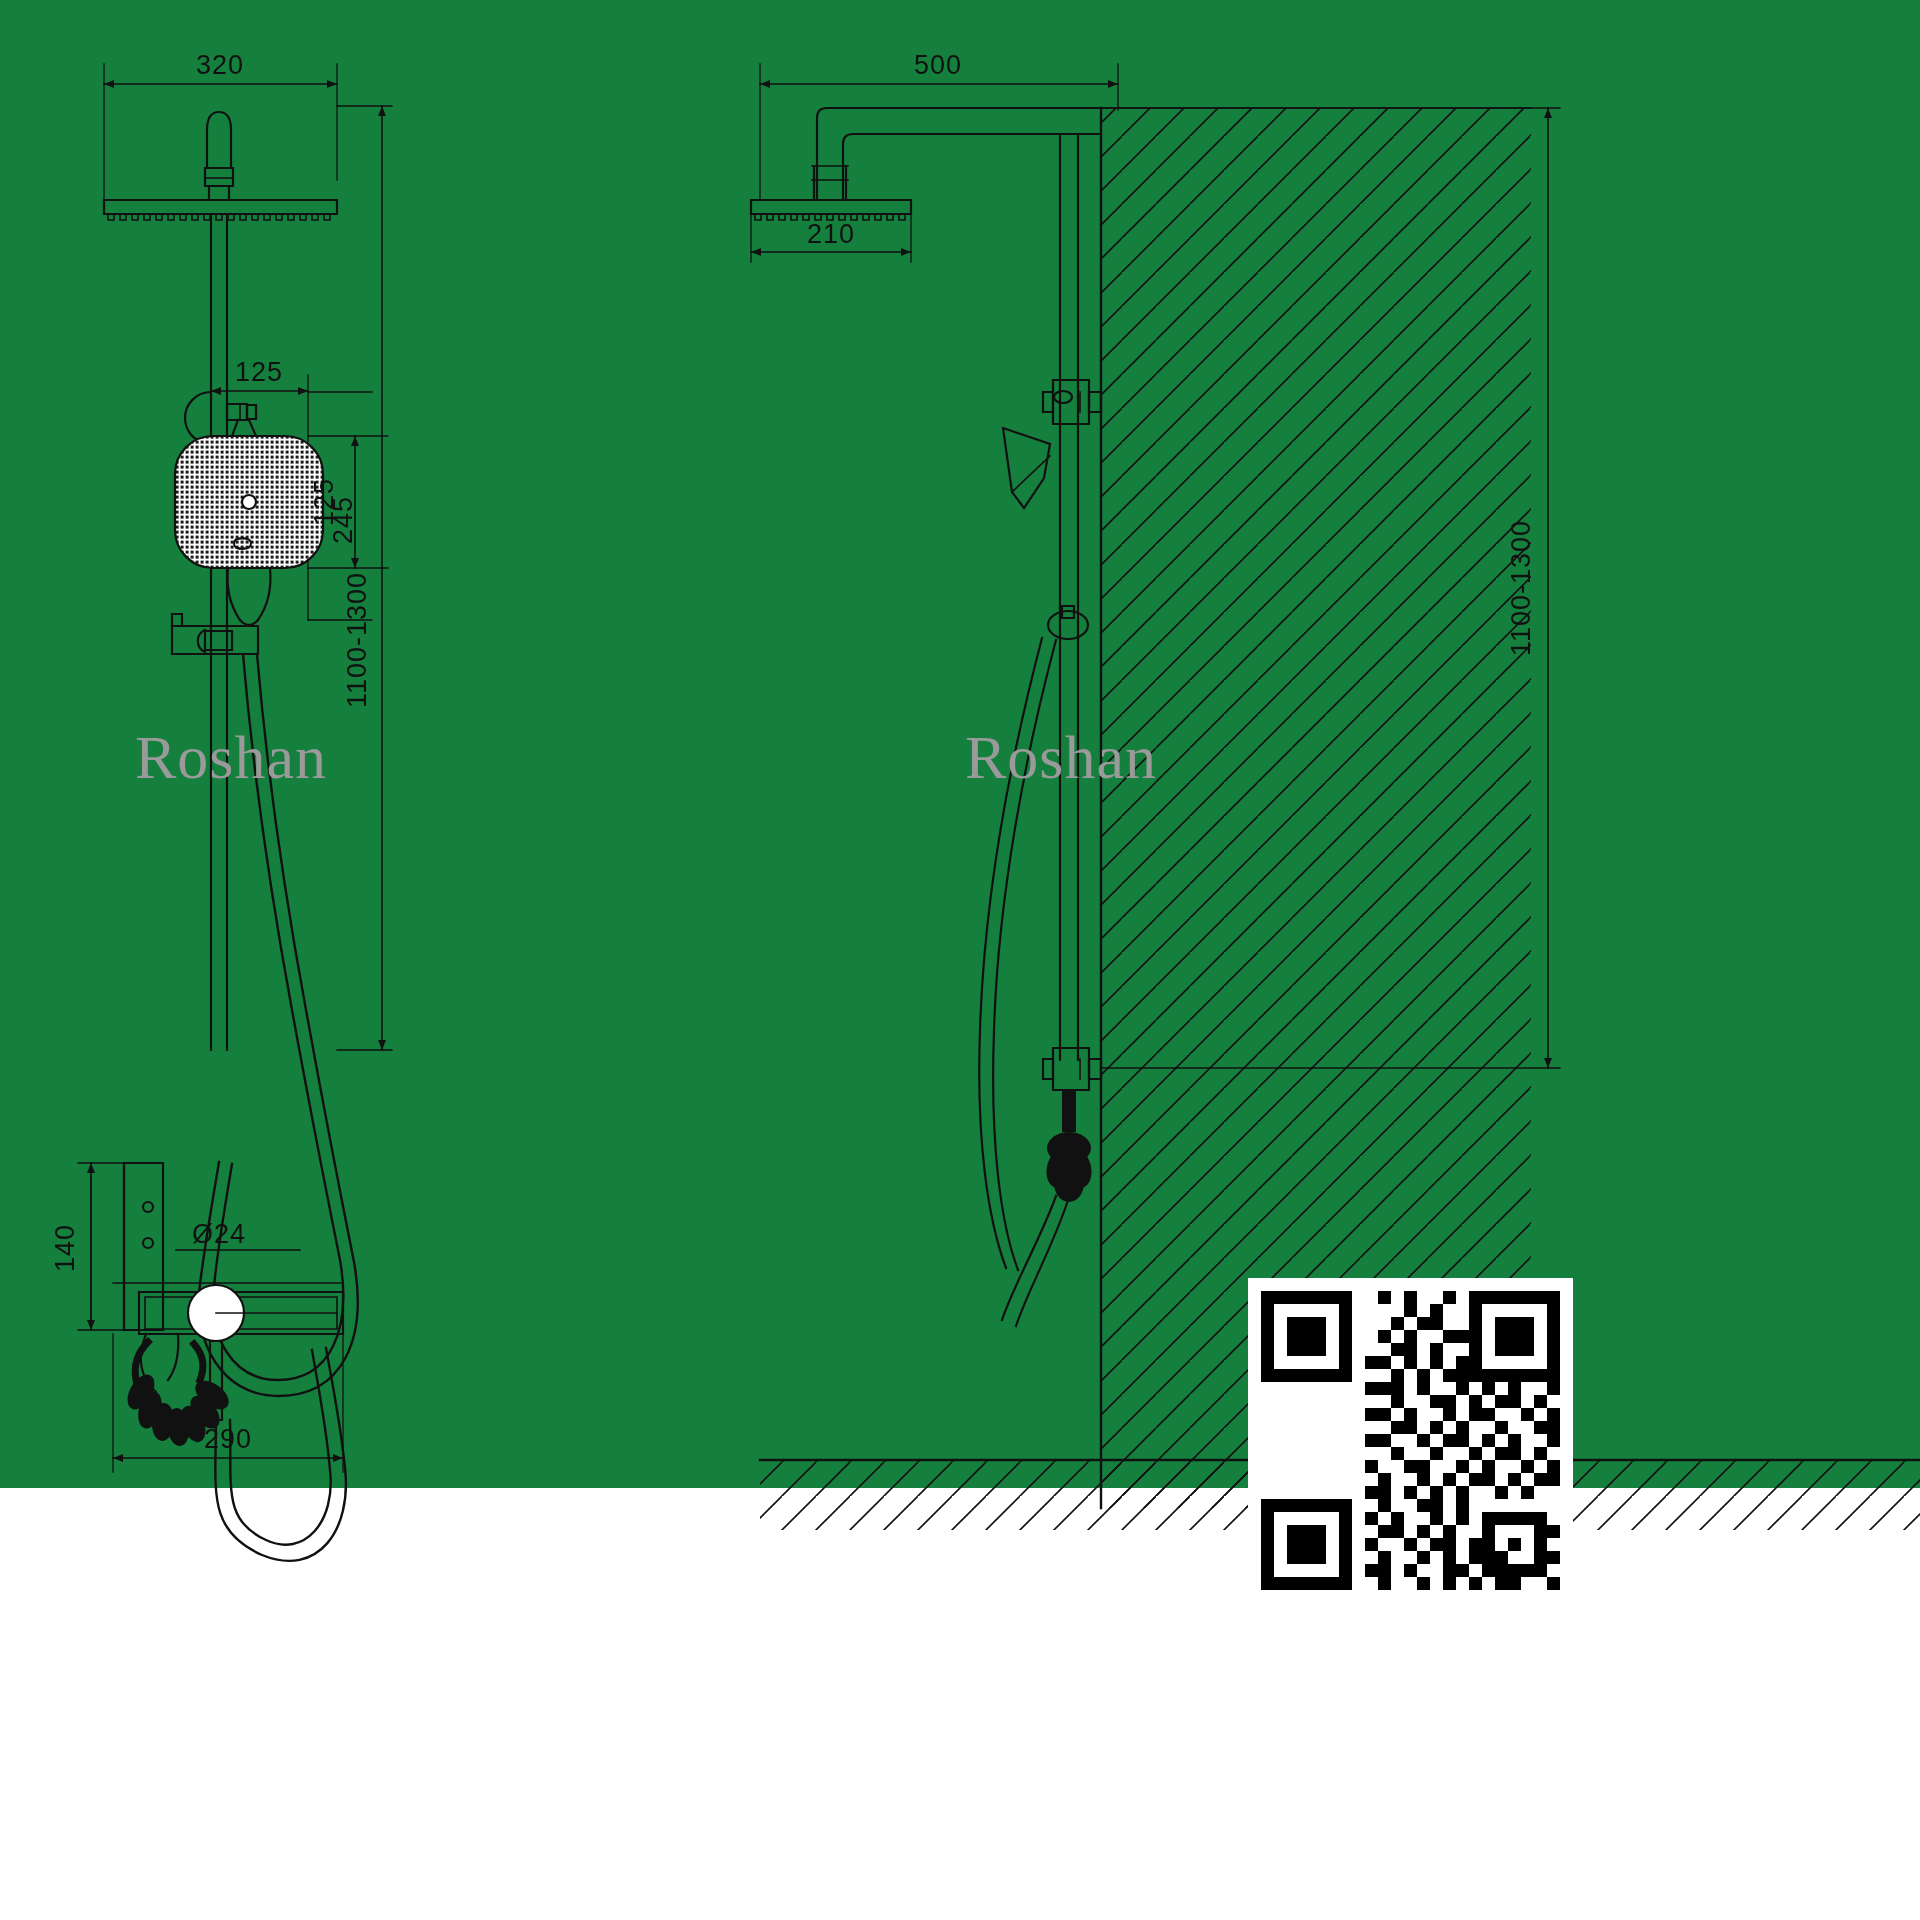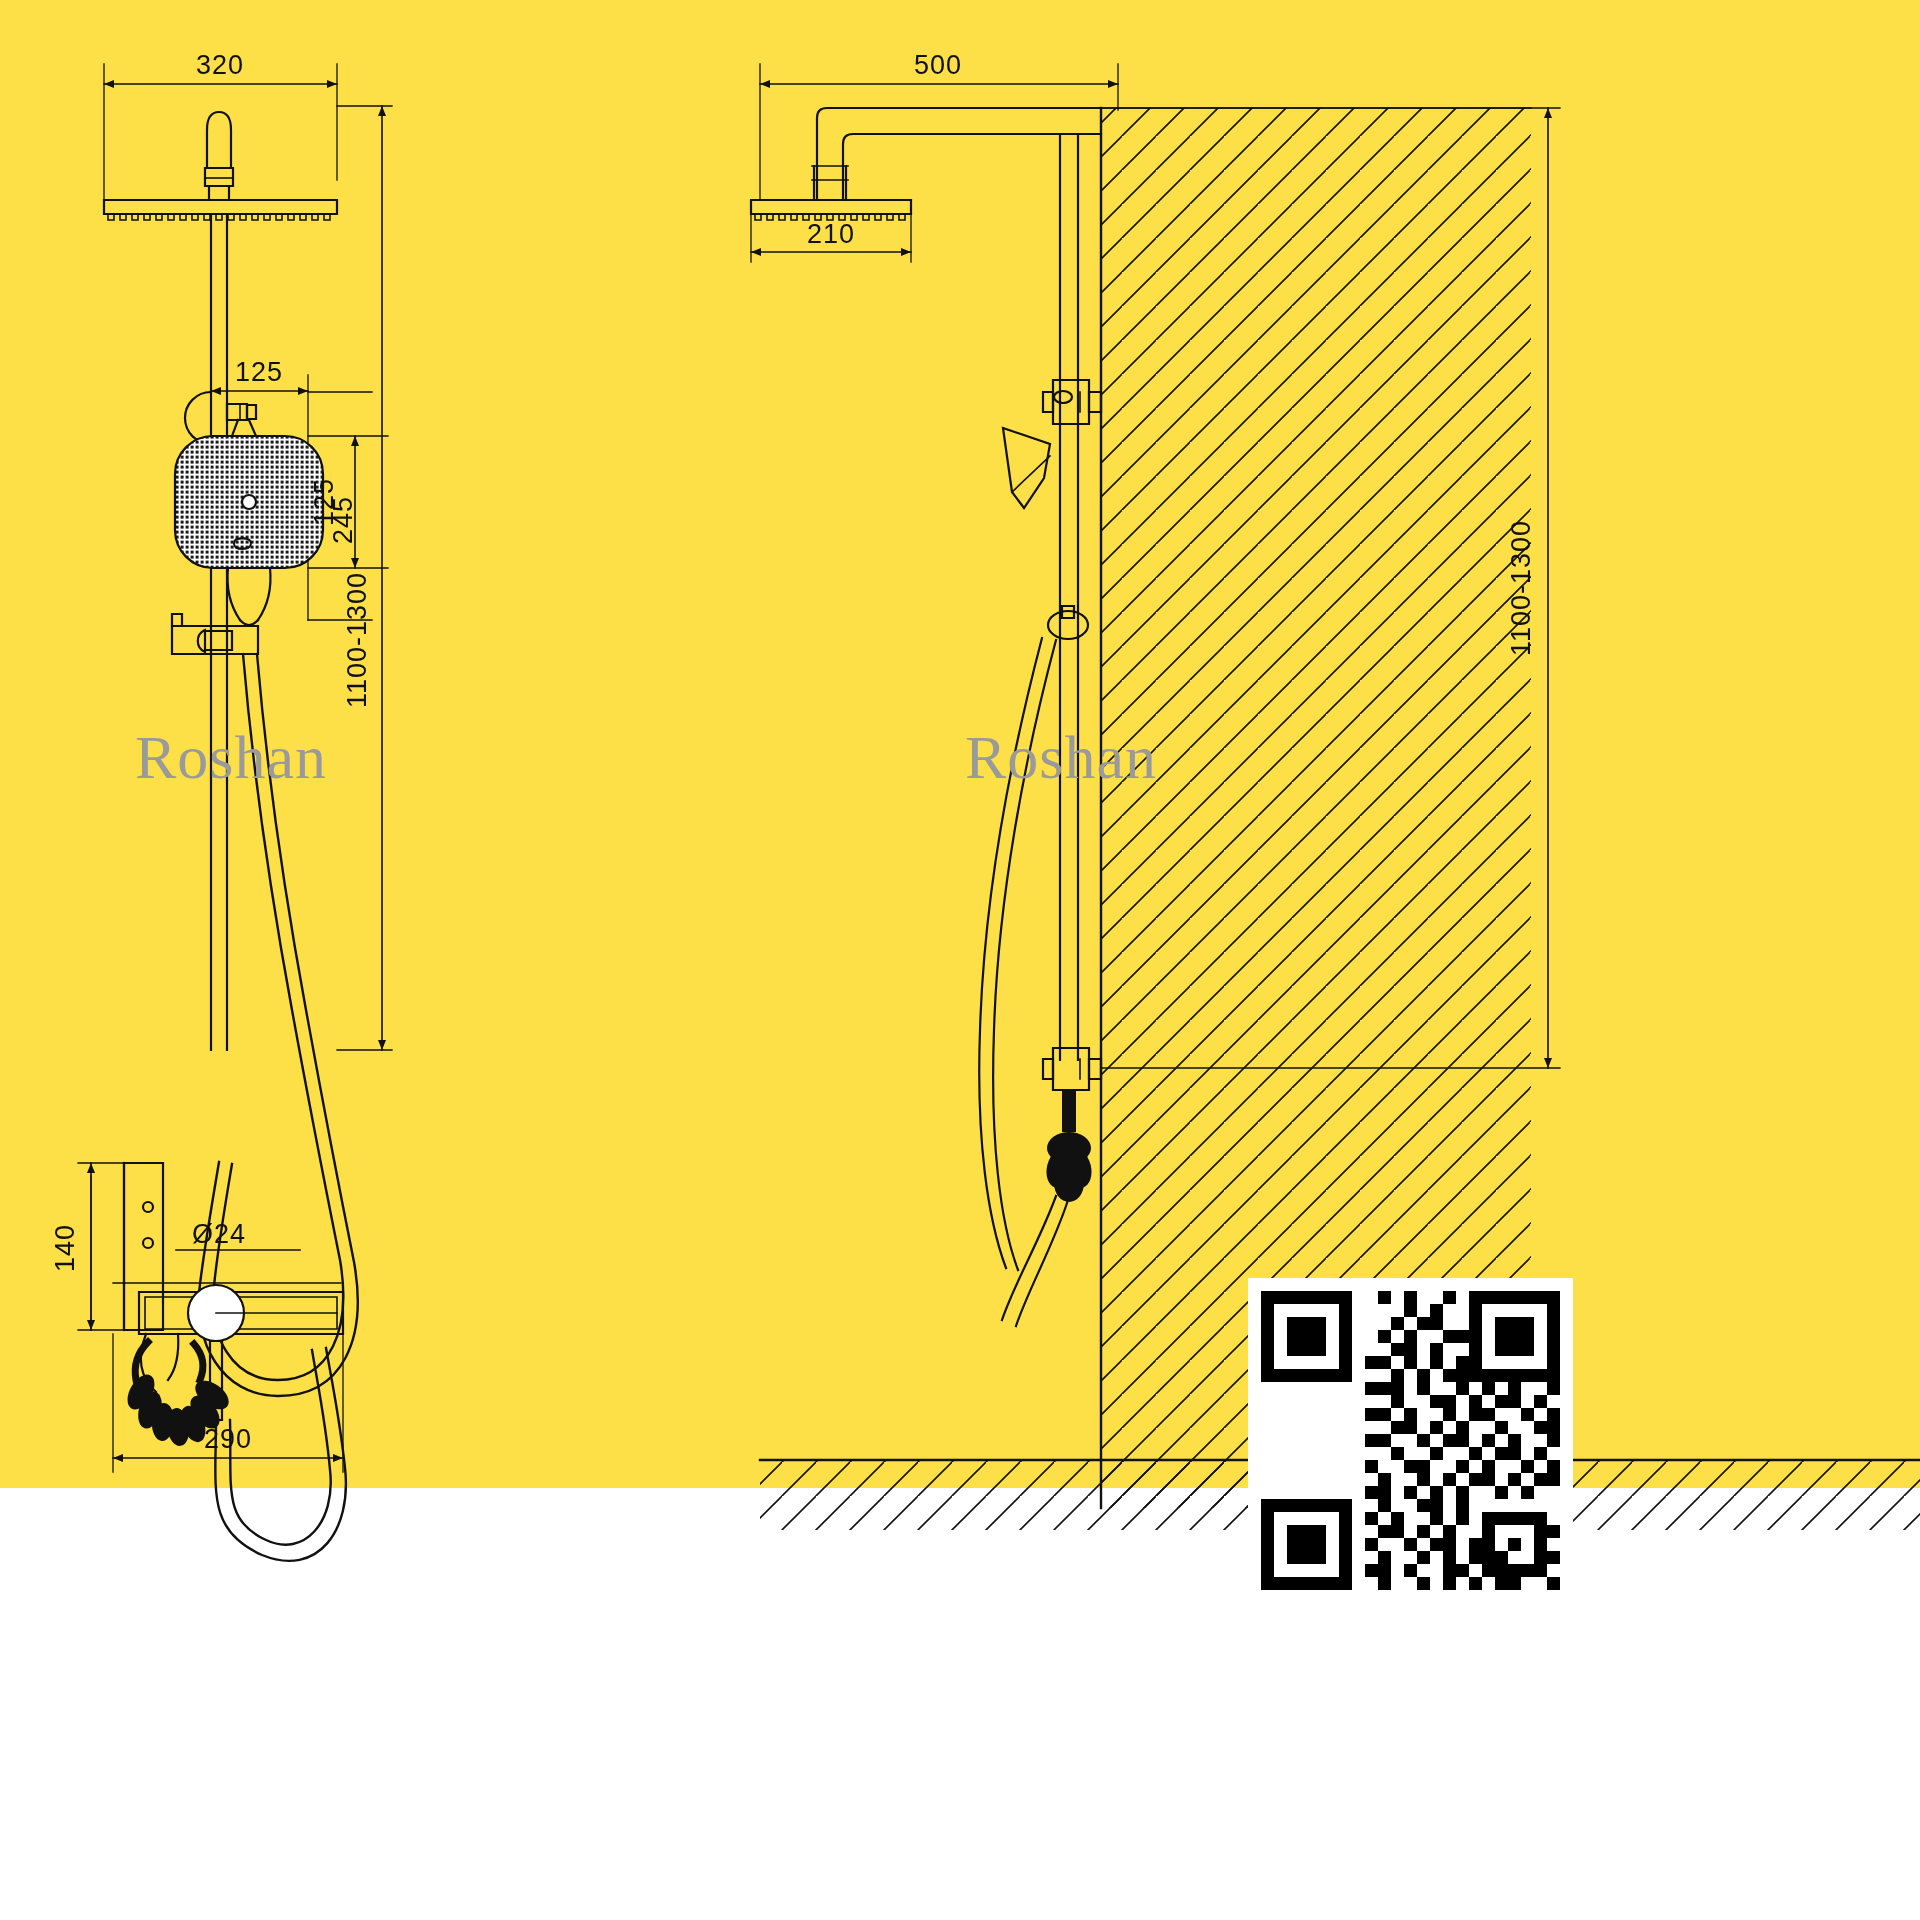--- a/index.html
+++ b/index.html
@@ -1,17 +1,17 @@
 <!DOCTYPE html>
 <html><head>
 <meta charset="utf-8">
 <style>
   html,body{margin:0;padding:0;background:#ffffff;}
   body{width:1920px;height:1920px;font-family:"Liberation Sans",sans-serif;overflow:hidden;}
-  #stage{position:relative;width:1920px;height:1488px;background:#fde047;}
+  #stage{position:relative;width:1920px;height:1488px;background:#15803d;}
   svg{display:block;}
   .dimtext{font-family:"Liberation Sans",sans-serif;font-size:27px;fill:#111;letter-spacing:1px;}
   .wm{font-family:"Liberation Serif",serif;font-size:62px;fill:#9a9a9a;letter-spacing:1px;}
 </style>
 </head>
 <body>
 
 <div id="stage">
 <svg width="1920" height="1920" viewBox="0 0 1920 1920" xmlns="http://www.w3.org/2000/svg">
 

